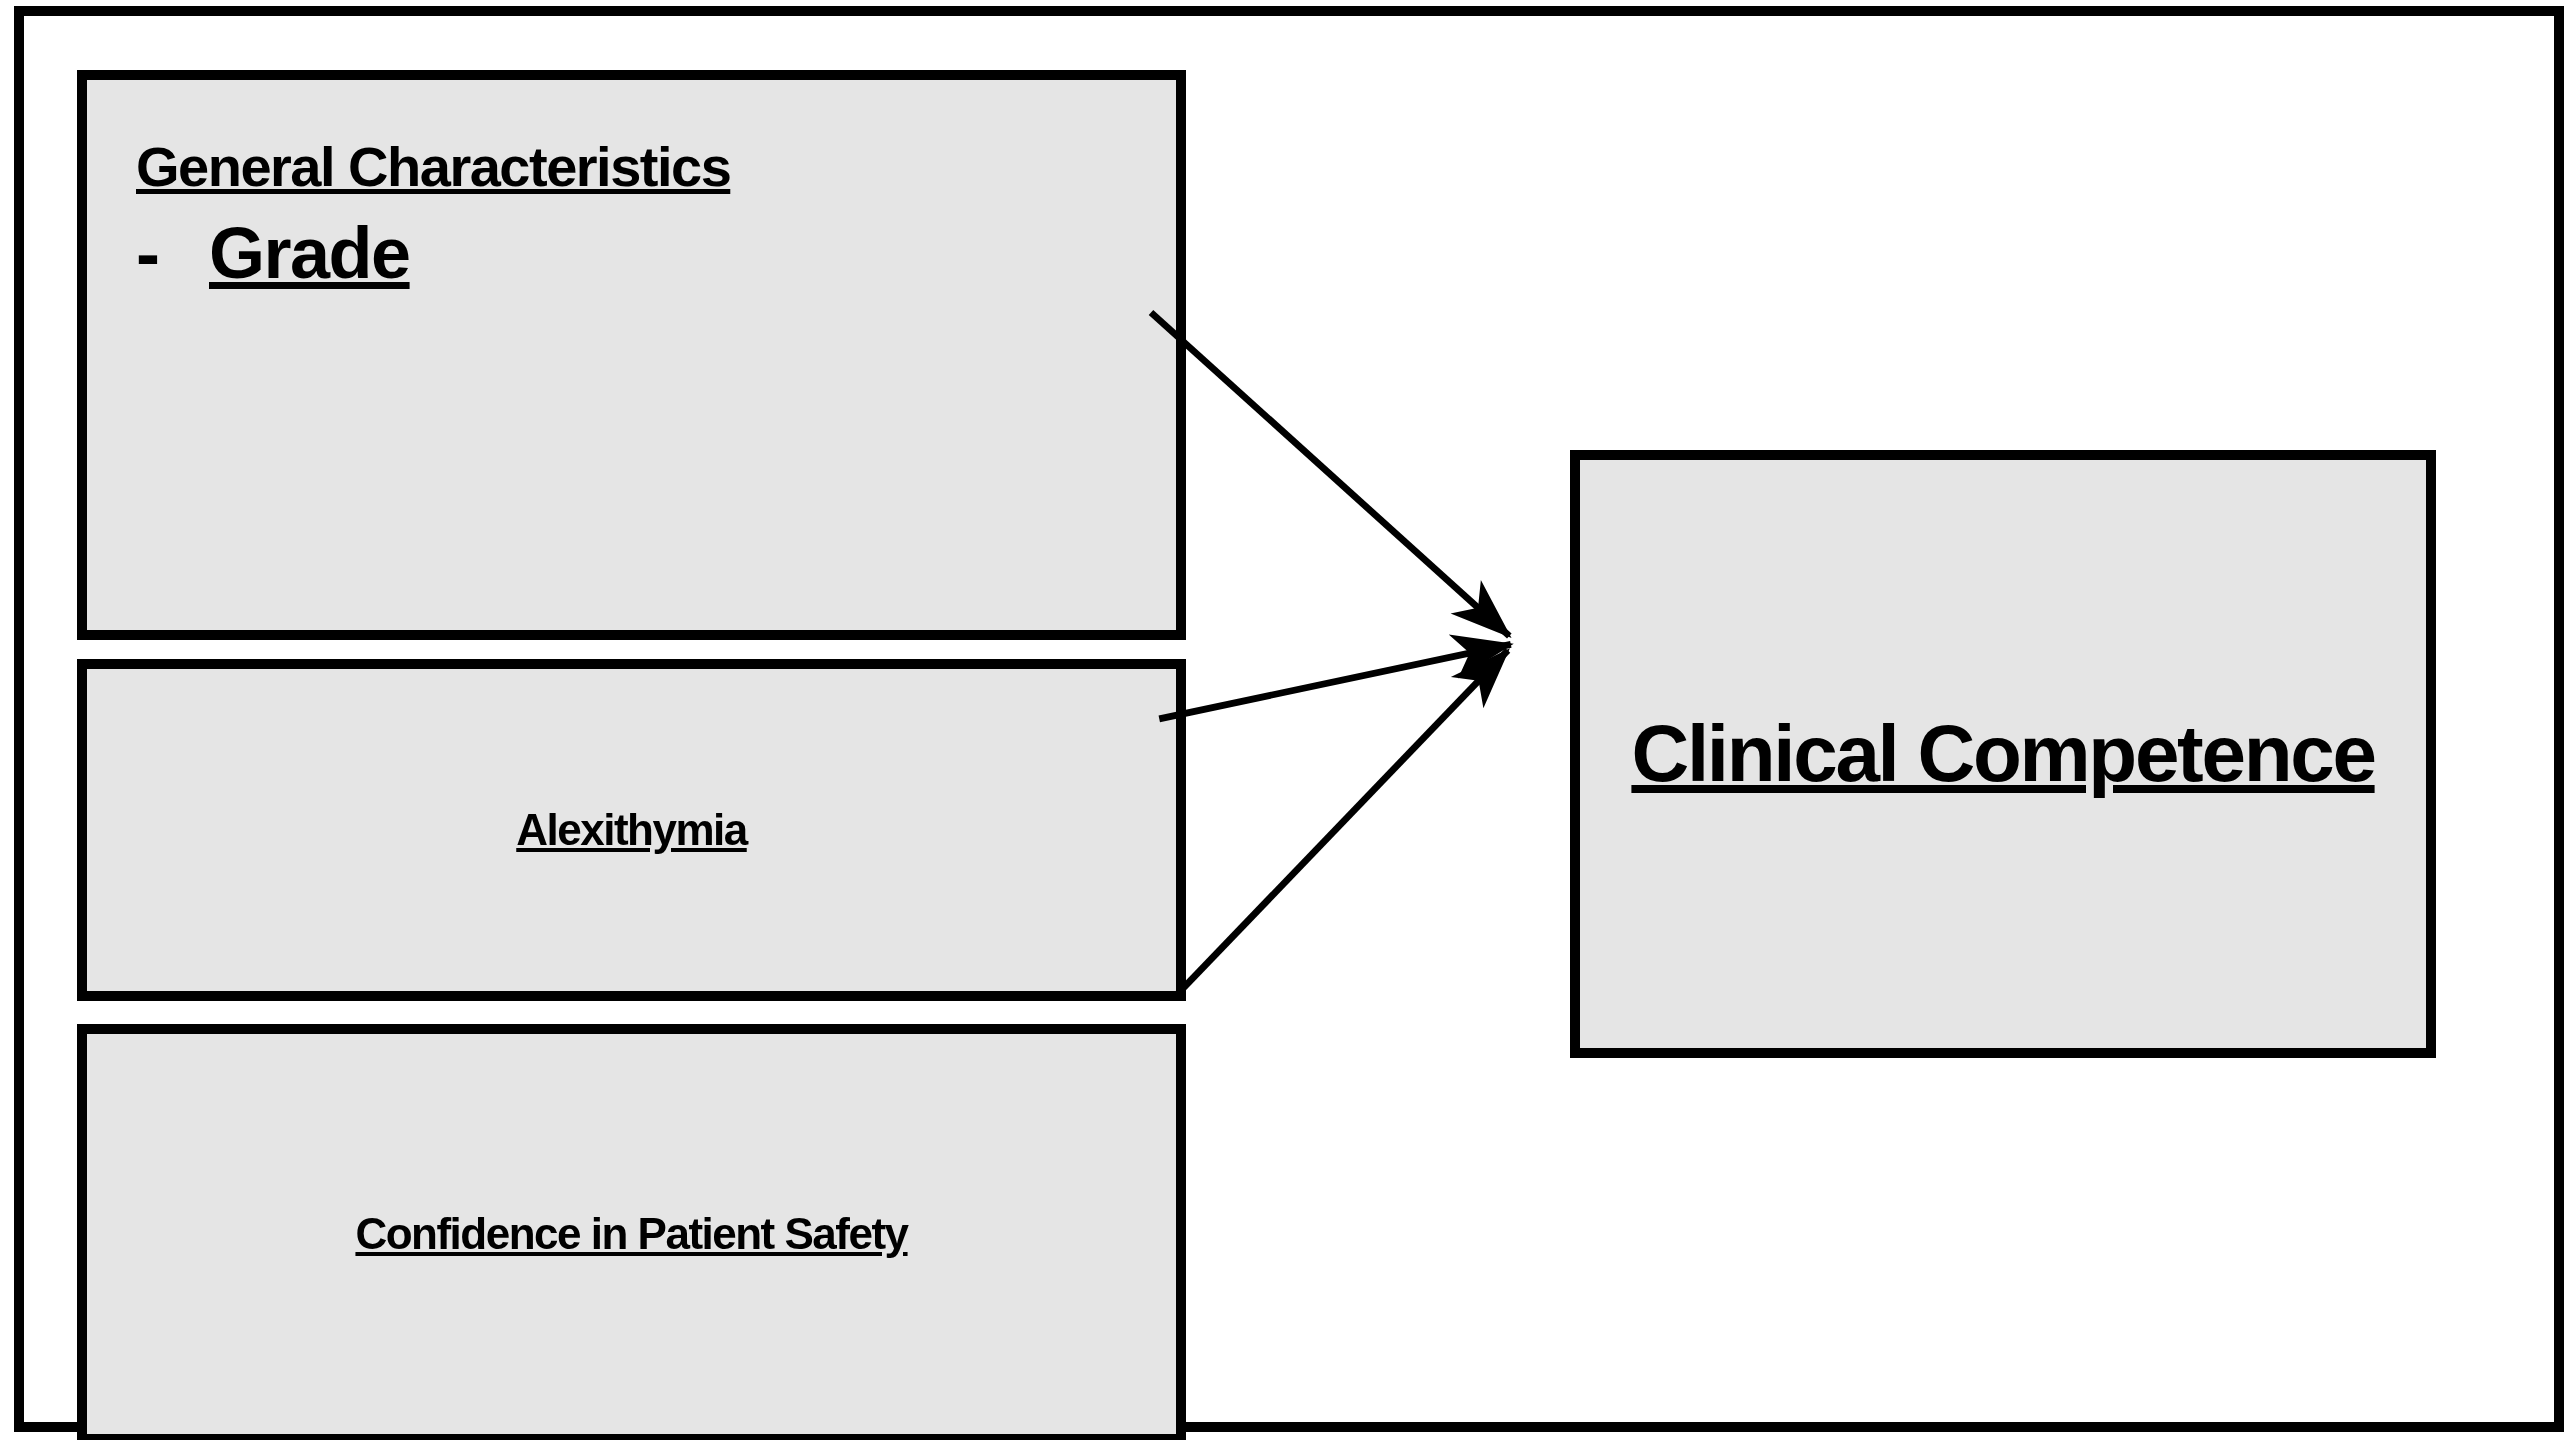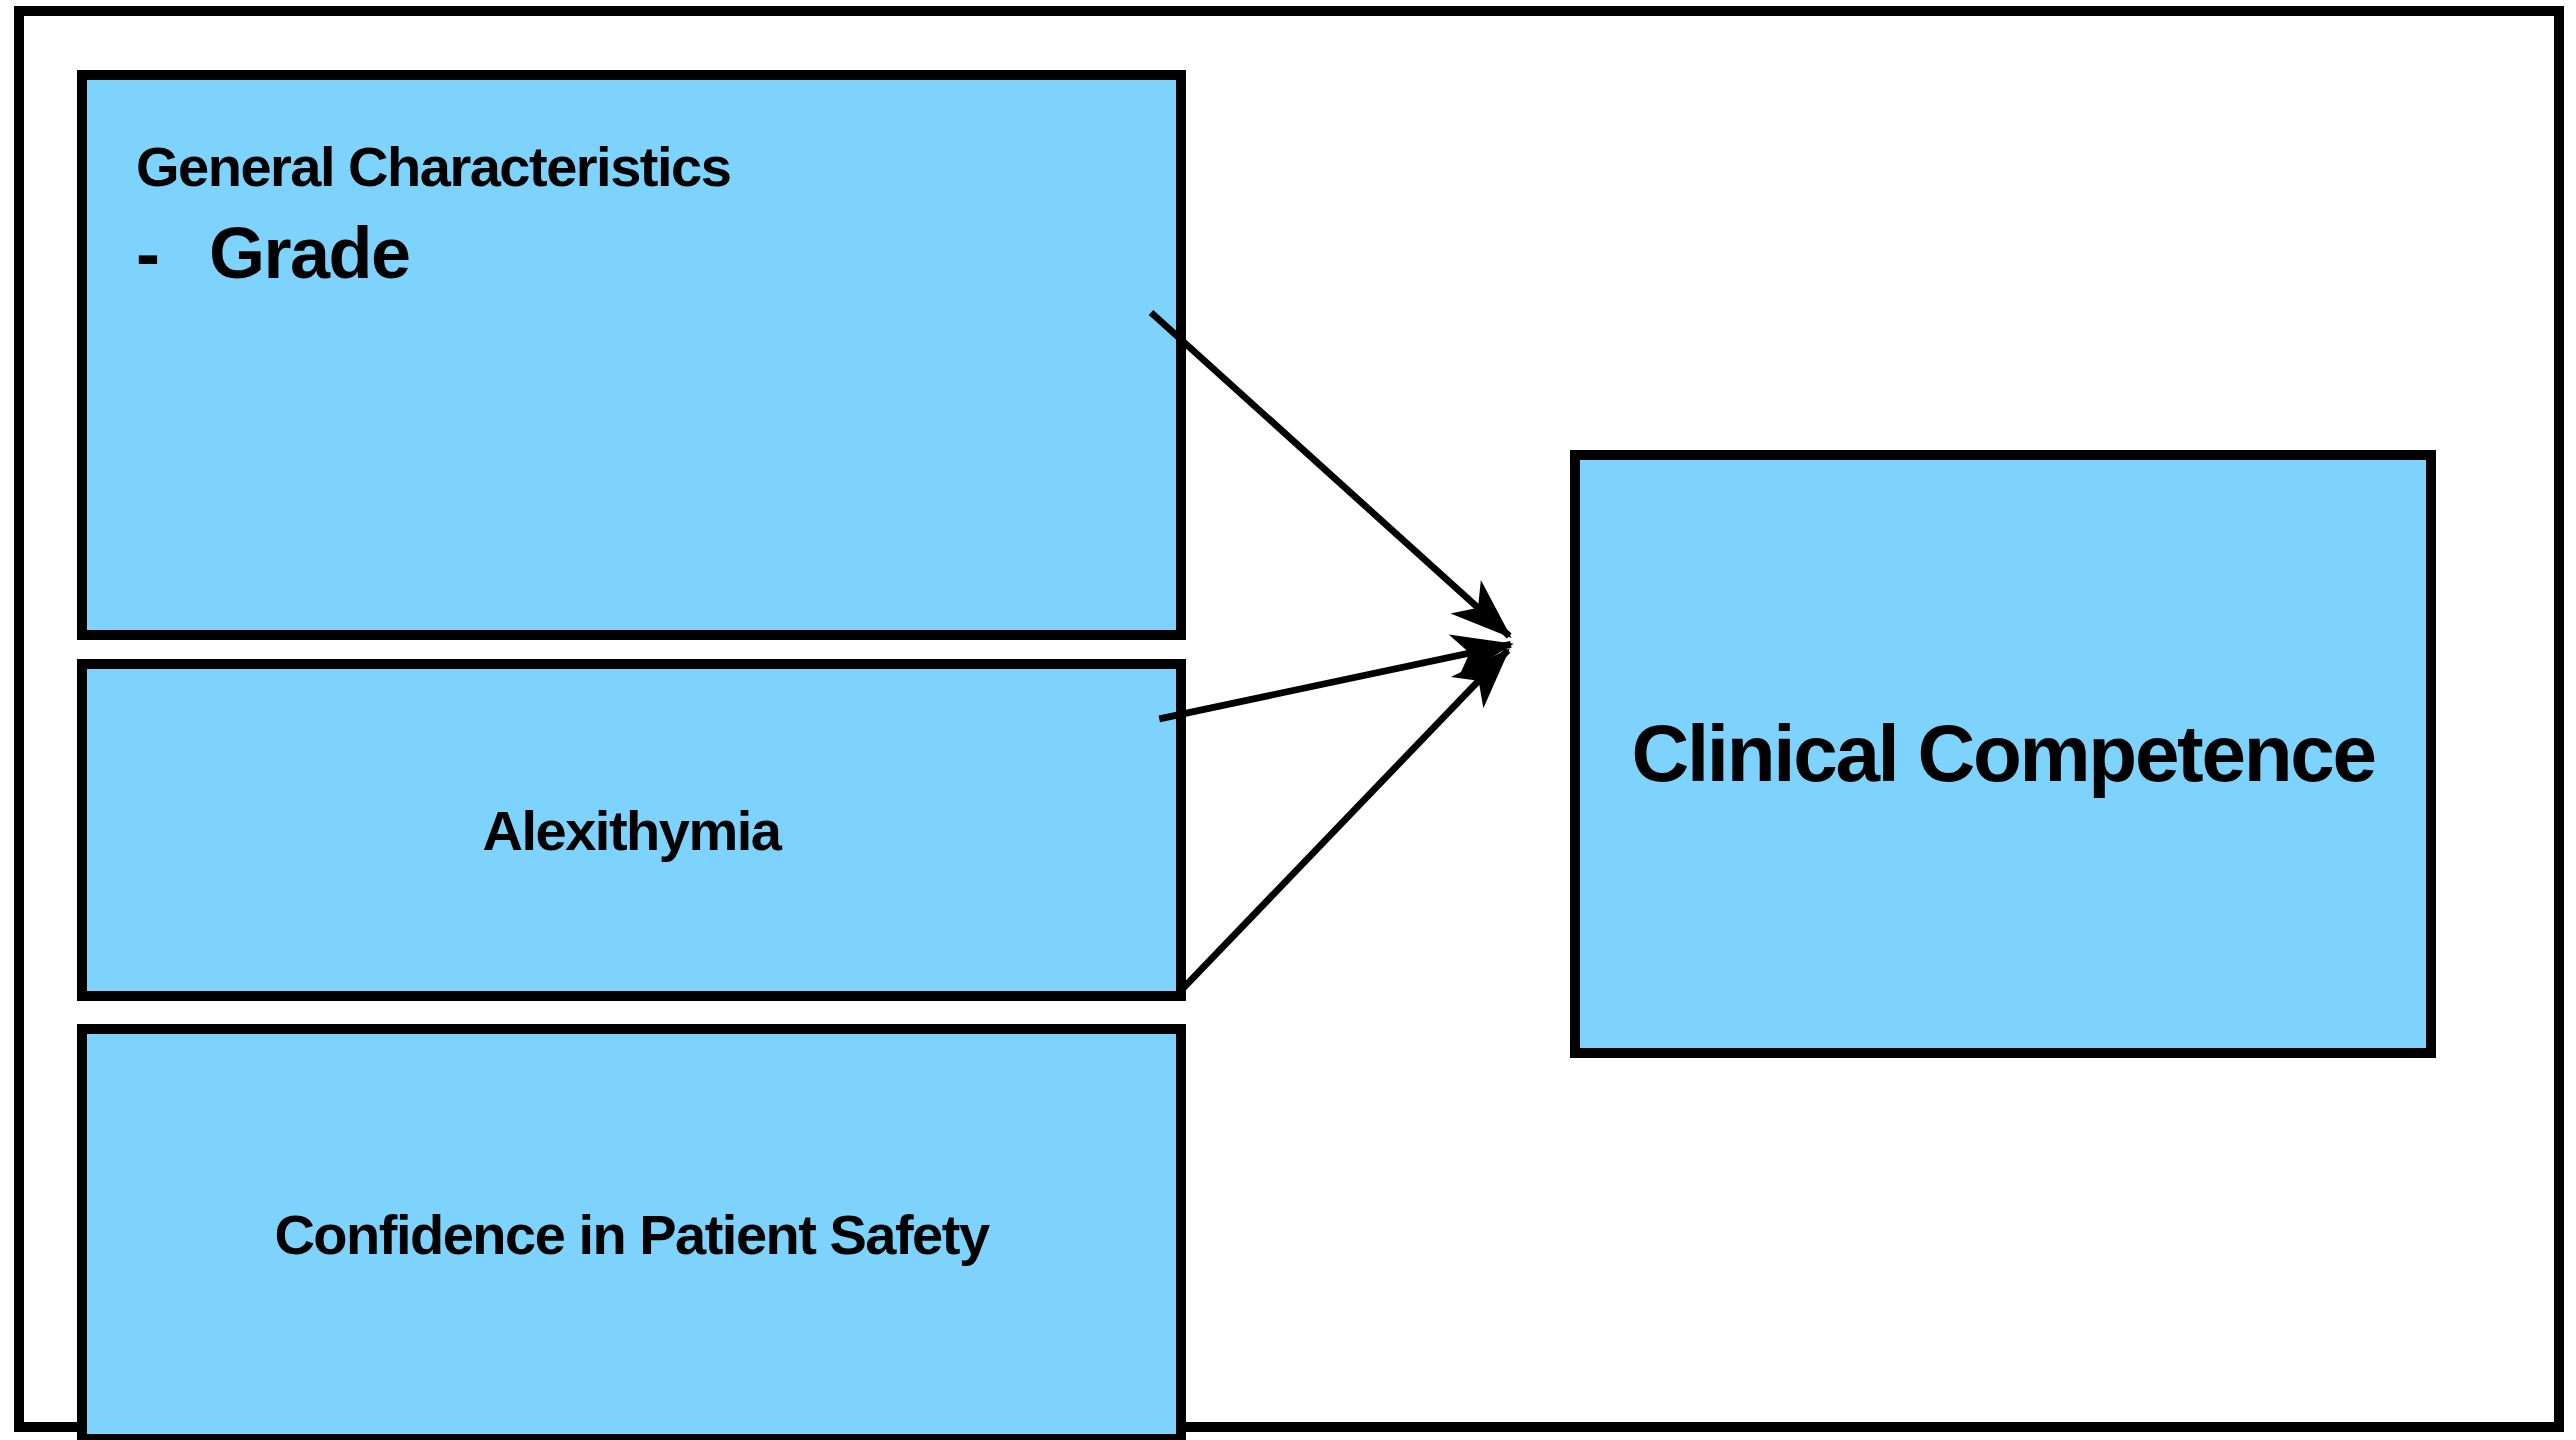--- a/index.html
+++ b/index.html
@@ -23,21 +23,22 @@
     width: 2550px;
     height: 1426px;
     border: 10.5px solid #000000;
     box-sizing: border-box;
     background: transparent;
   }
   .box {
     position: absolute;
     border: 10.5px solid #000000;
     box-sizing: border-box;
-    background: #7dd3fc;
+    background: #e5e5e5;
+    text-decoration: underline;
   }
   .box-gc {
     left: 77px;
     top: 70px;
     width: 1109px;
     height: 570px;
     padding: 47px 30px 0 49px;
   }
   .gc-title {
     font-size: 56px;
@@ -78,21 +79,21 @@
     width: 866px;
     height: 608px;
   }
   .center-label {
     display: flex;
     align-items: center;
     justify-content: center;
     text-align: center;
   }
   .label-md {
-    font-size: 56px;
+    font-size: 44px;
     font-weight: 700;
     letter-spacing: -1.5px;
     white-space: nowrap;
   }
   .label-lg {
     font-size: 80px;
     font-weight: 700;
     letter-spacing: -2.3px;
     white-space: nowrap;
   }

